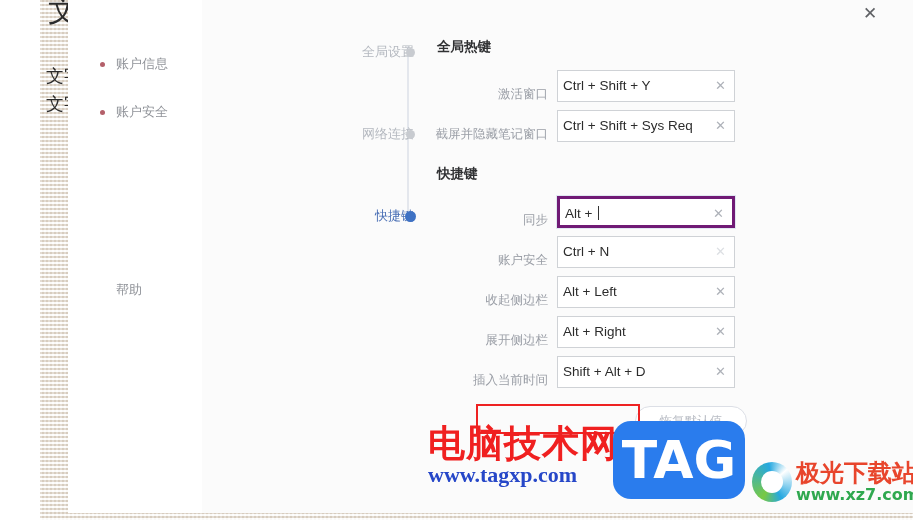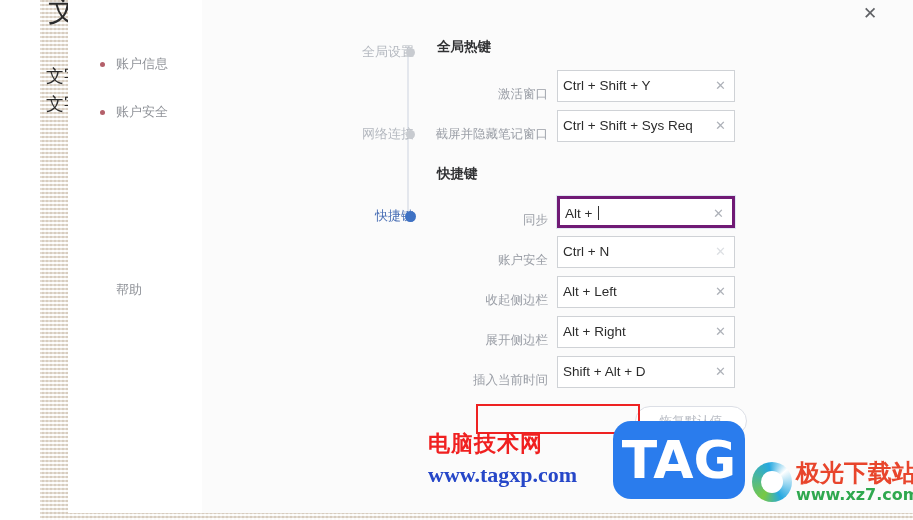--- a/index.html
+++ b/index.html
@@ -299,21 +299,21 @@
   .wm-center {
     position: absolute;
     left: 428px;
     top: 424px;
     z-index: 35;
     pointer-events: none;
   }
   .wm-cn {
     font-family: "DejaVu Serif", serif;
     font-weight: bold;
-    font-size: 22px;
+    font-size: 37px;
     color: #f02020;
     line-height: 38px;
     letter-spacing: 1px;
     white-space: nowrap;
   }
   .wm-url {
     font-family: Liberation Serif, serif;
     font-weight: bold;
     font-size: 22px;
     color: #2647c8;

